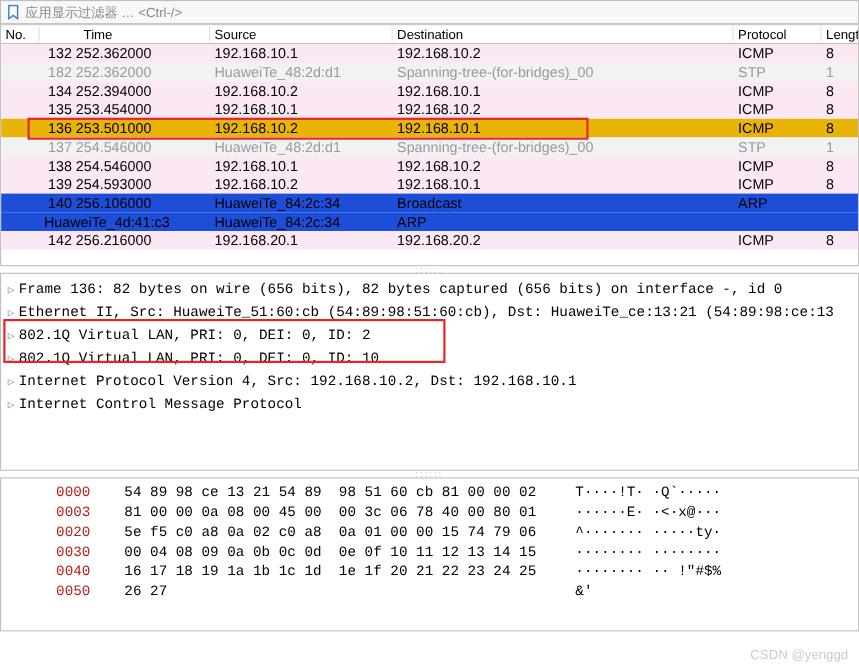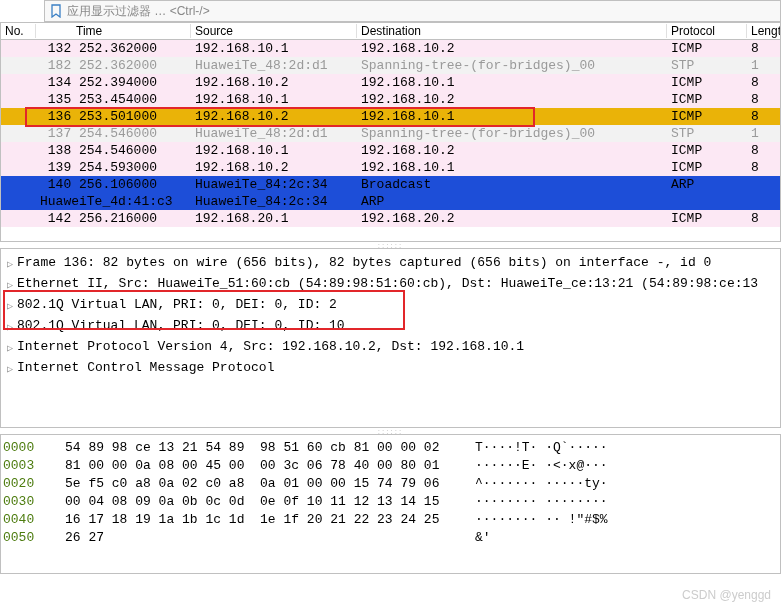--- a/index.html
+++ b/index.html
@@ -1,36 +1,36 @@
 <!DOCTYPE html>
 <html><head>
 <meta charset="utf-8">
 <style>
   * { box-sizing: border-box; margin: 0; padding: 0; }
   body { font-family: "Microsoft YaHei", Arial, sans-serif; font-size: 12px; background: #fff; width: 781px; height: 608px; overflow: hidden; position: relative; }
-  .filter-bar { height: 22px; border: 1px solid #c0c0c0; display: flex; align-items: center; padding: 0 4px; background: #f8f8f8; margin-left: 44px; }
+  .filter-bar { height: 22px; border: 1px solid #c0c0c0; display: flex; align-items: center; padding: 0 4px; background: #f8f8f8; }
   .filter-bar .icon { width: 14px; height: 14px; display: inline-flex; align-items: center; justify-content: center; margin-right: 4px; }
   .filter-text { color: #888; font-size: 12px; flex: 1; }
   .packet-pane { border: 1px solid #c0c0c0; height: 220px; overflow: hidden; position: relative; }
   .packet-header, .packet-row { display: grid; grid-template-columns: 35px 155px 166px 310px 80px 40px; align-items: center; height: 17px; }
   .packet-header { background: #fff; border-bottom: 1px solid #c0c0c0; color: #000; font-weight: normal; font-size: 12px; }
   .packet-header > div { border-right: 1px solid #e0e0e0; padding-left: 4px; }
-  .packet-row { font-family: Liberation Mono, monospace; font-size: 13px; }
+  .packet-row { font-family: Liberation Sans, sans-serif; font-size: 13px; }
   .packet-row > div { padding-left: 4px; white-space: nowrap; overflow: hidden; }
   .row-pink { background: #fce8f4; color: #000; }
   .row-gray { background: #f2f2f2; color: #9a9a9a; }
   .row-yellow { background: #1d4ed8; color: #000; }
   .row-selected { background: #eab308; }
   .red-box { position: absolute; border: 2px solid #e2262a; pointer-events: none; }
   .detail-pane { border: 1px solid #c0c0c0; height: 180px; padding: 4px 2px; font-family: "Courier New", monospace; font-size: 13px; line-height: 19px; position: relative; overflow: hidden; }
   .detail-line { display: flex; align-items: flex-start; }
   .tri { width: 14px; color: #888; font-size: 10px; padding-top: 2px; text-align: center; }
   .hex-pane { border: 1px solid #c0c0c0; height: 140px; padding: 4px 2px; font-family: "Courier New", monospace; font-size: 13px; line-height: 18px; overflow: hidden; }
   .hex-row { display: flex; white-space: pre; }
-  .hex-off { color: #4d7c0f; width: 50px; }
+  .hex-off { color: #b91c1c; width: 50px; margin-left: 48px; }
   .hex-bytes { width: 410px; margin-left: 12px; }
   .hex-ascii { }
   .grip { height: 6px; display: flex; justify-content: center; align-items: center; background: #fff; }
   .grip span { color: #bbb; font-size: 8px; letter-spacing: 2px; }
   .watermark { position: absolute; bottom: 6px; right: 10px; color: #ccc; font-size: 12px; margin-left: 26px; }
 </style>
 </head>
 <body>
 
 <div class="filter-bar">

